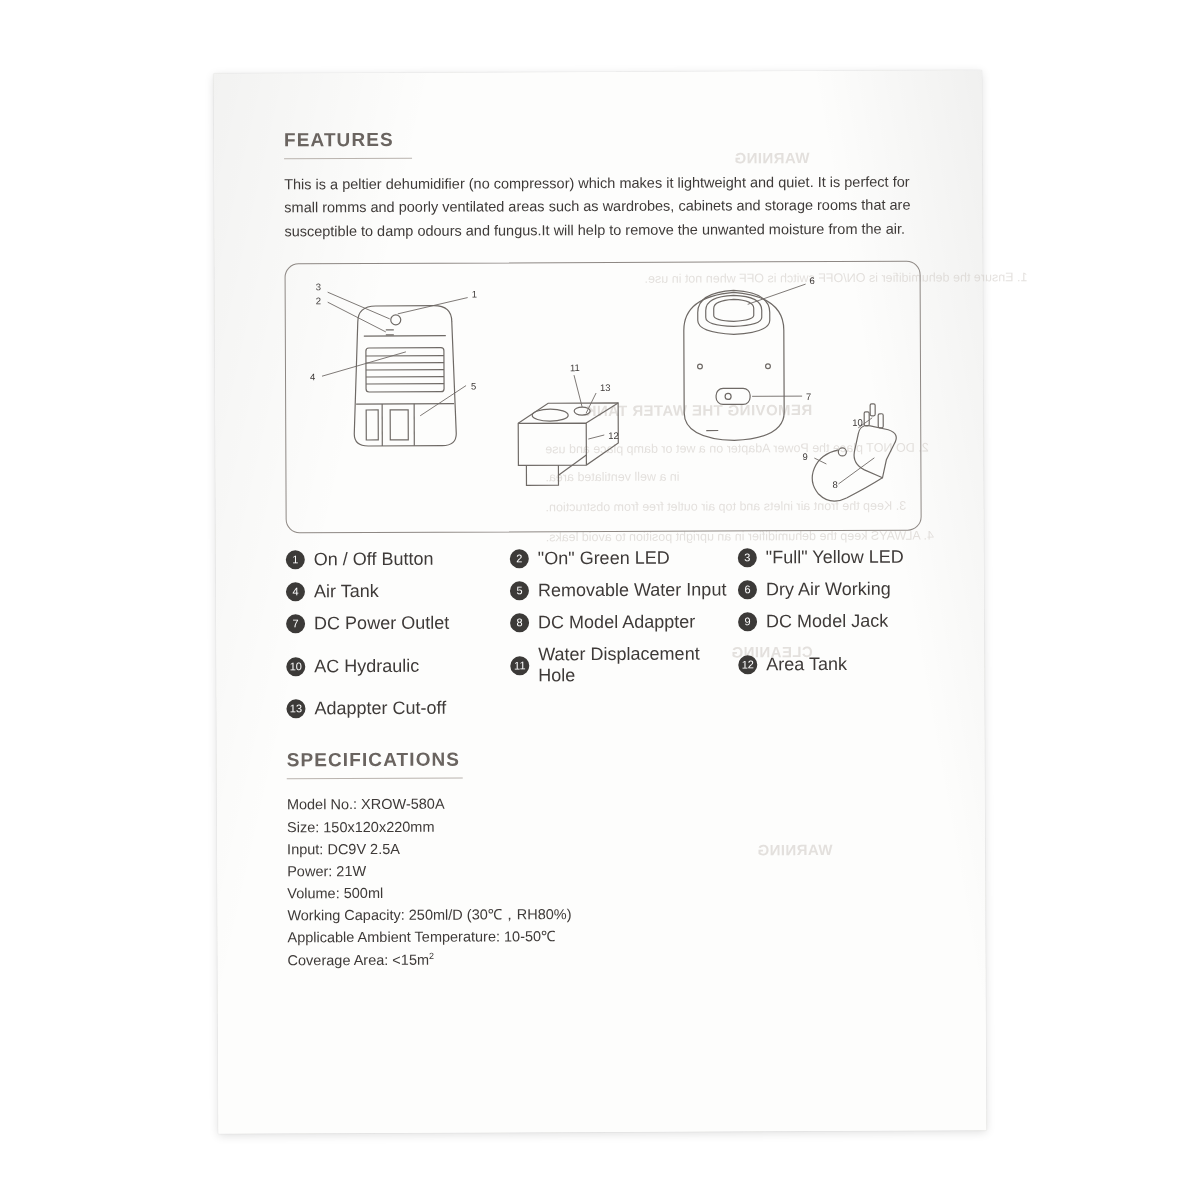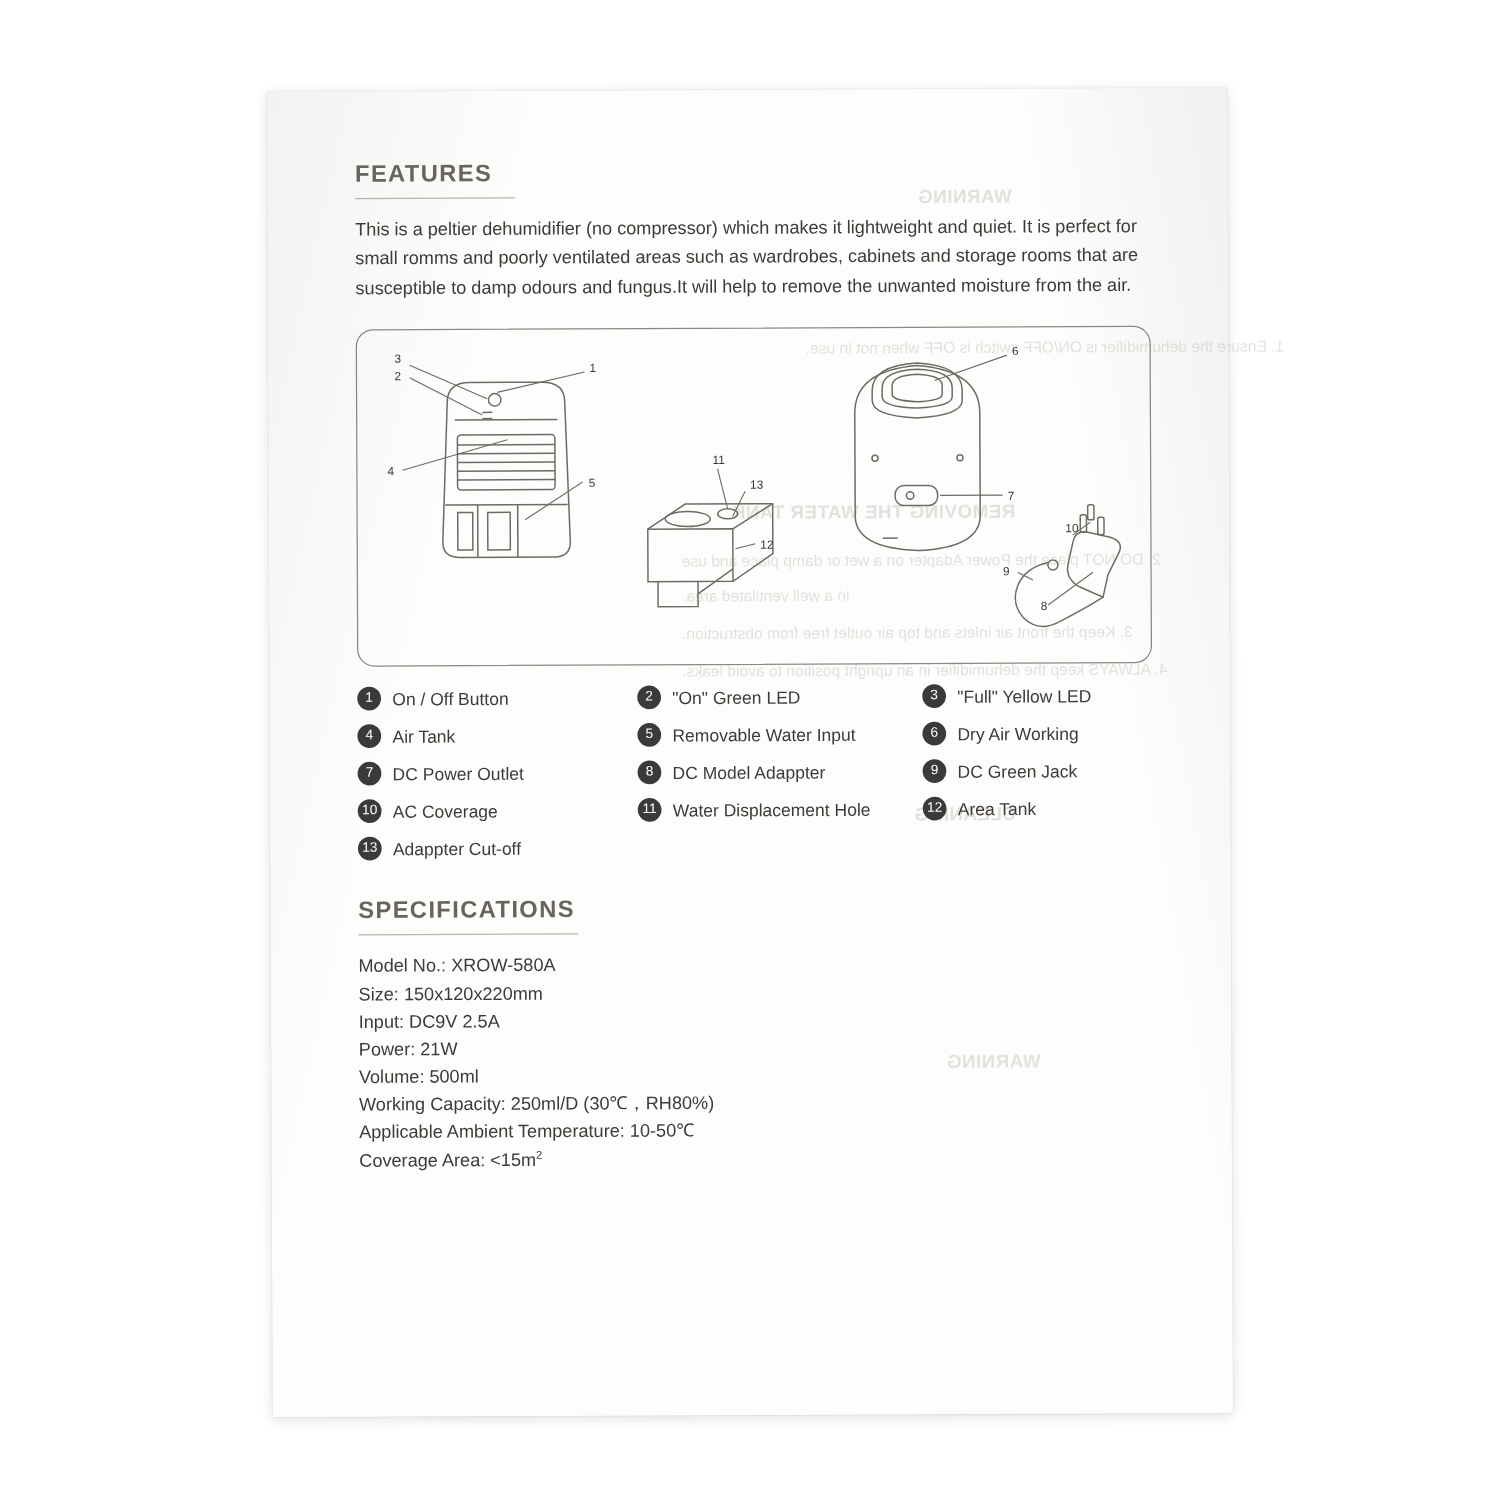--- a/index.html
+++ b/index.html
@@ -112,23 +112,22 @@
     background: #3c3a38;
     color: #fff;
     font-size: 11px;
     display: flex;
     align-items: center;
     justify-content: center;
     flex: 0 0 auto;
     line-height: 1;
   }
   .legend-label {
-    font-size: 14px;
+    font-size: 18px;
     color: #3e3a38;
-    text-align: center;
   }
 
   .specs-title-wrap { margin-top: 30px; }
   .specs-list {
     margin: 10px 0 0 0;
     padding: 0;
     list-style: none;
   }
   .specs-list li {
     font-size: 14.5px;
@@ -293,26 +292,26 @@
           <div class="legend-item">
             <span class="num">7</span>
             <span class="legend-label">DC Power Outlet</span>
           </div>
           <div class="legend-item">
             <span class="num">8</span>
             <span class="legend-label">DC Model Adappter</span>
           </div>
           <div class="legend-item">
             <span class="num">9</span>
-            <span class="legend-label">DC Green Jack</span>
+            <span class="legend-label">DC Model Jack</span>
           </div>
 
           <div class="legend-item">
             <span class="num">10</span>
-            <span class="legend-label">AC Coverage</span>
+            <span class="legend-label">AC Hydraulic</span>
           </div>
           <div class="legend-item">
             <span class="num">11</span>
             <span class="legend-label">Water Displacement Hole</span>
           </div>
           <div class="legend-item">
             <span class="num">12</span>
             <span class="legend-label">Area Tank</span>
           </div>
 

